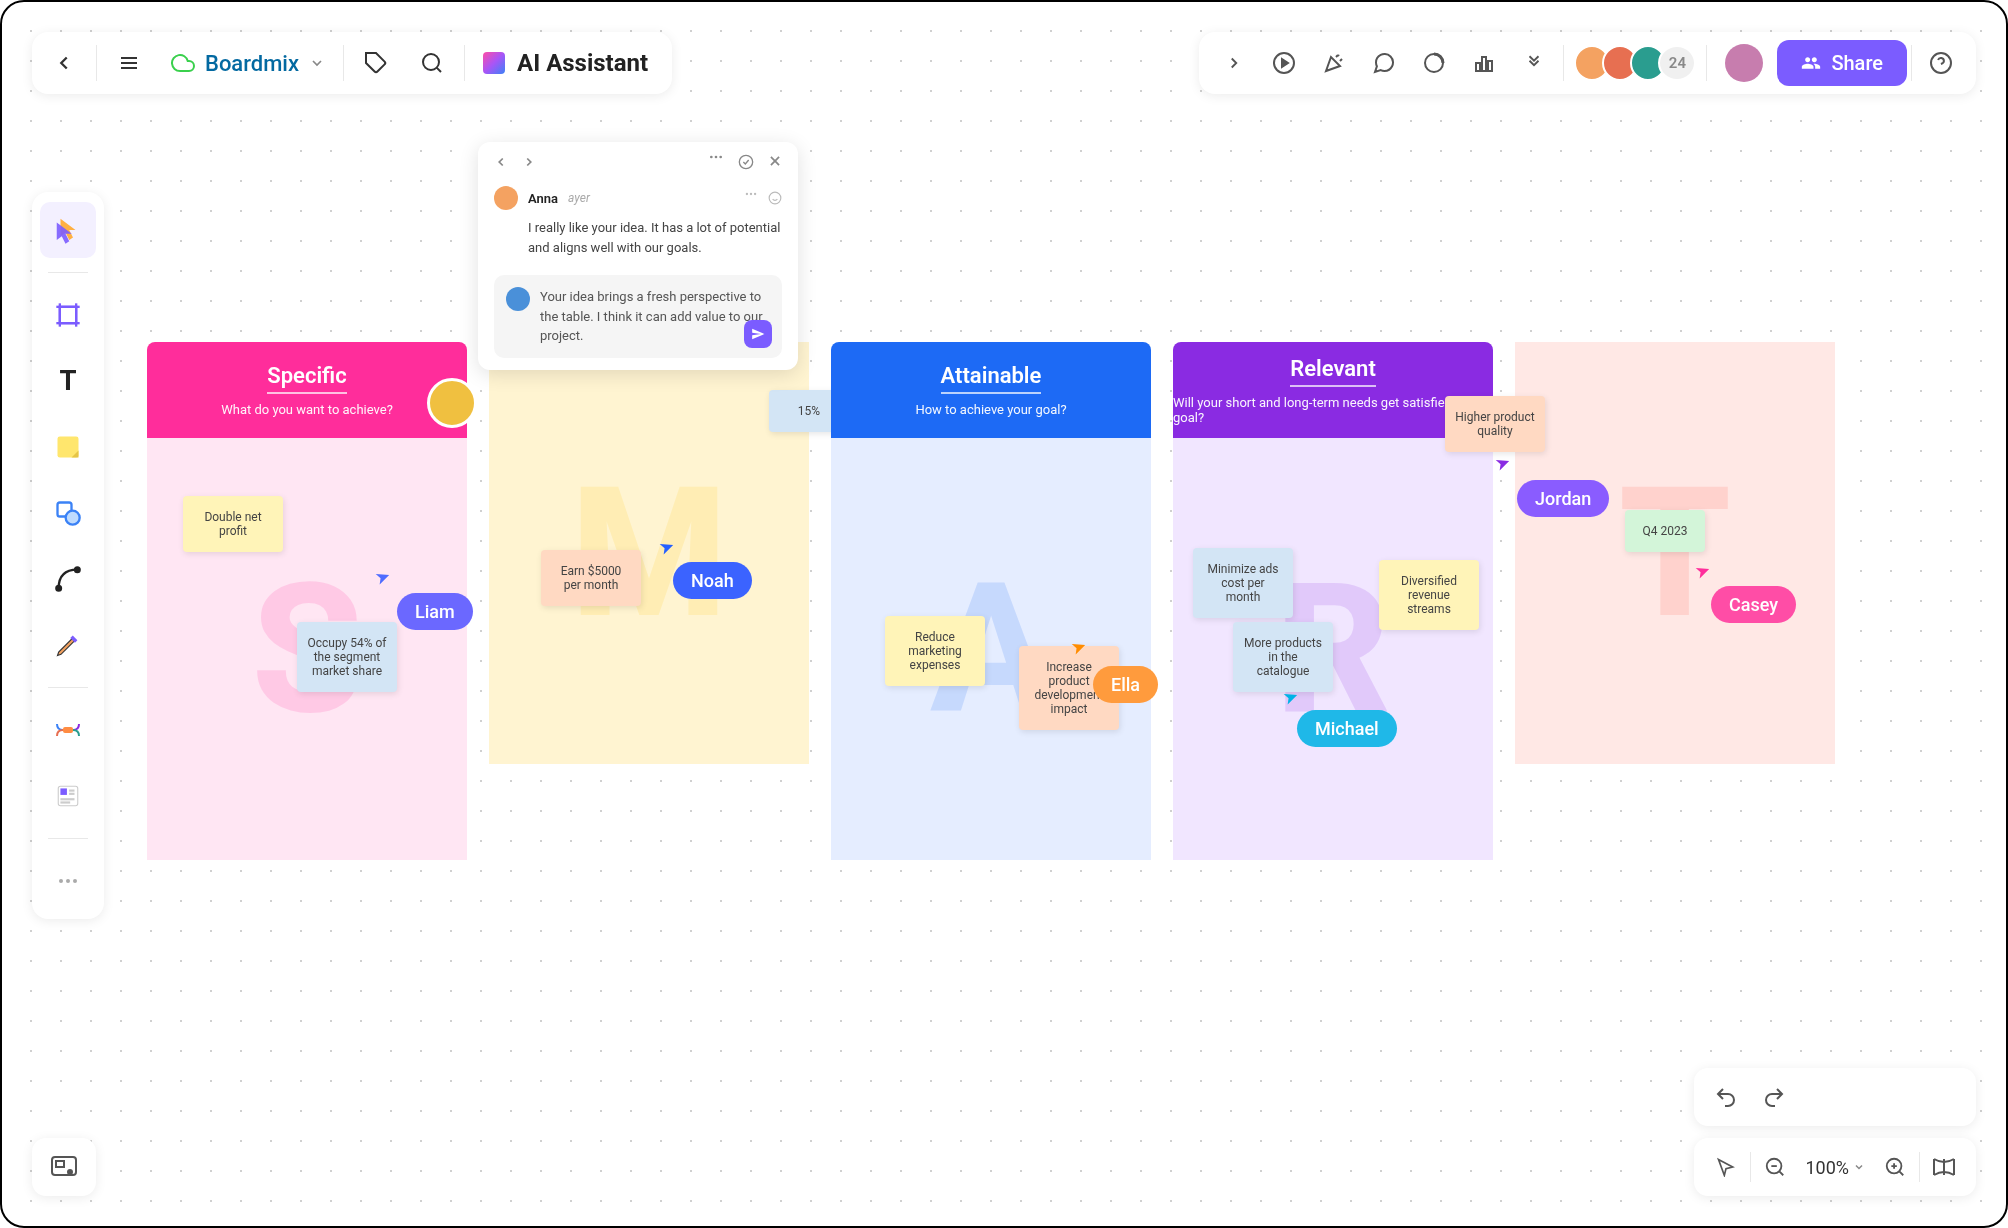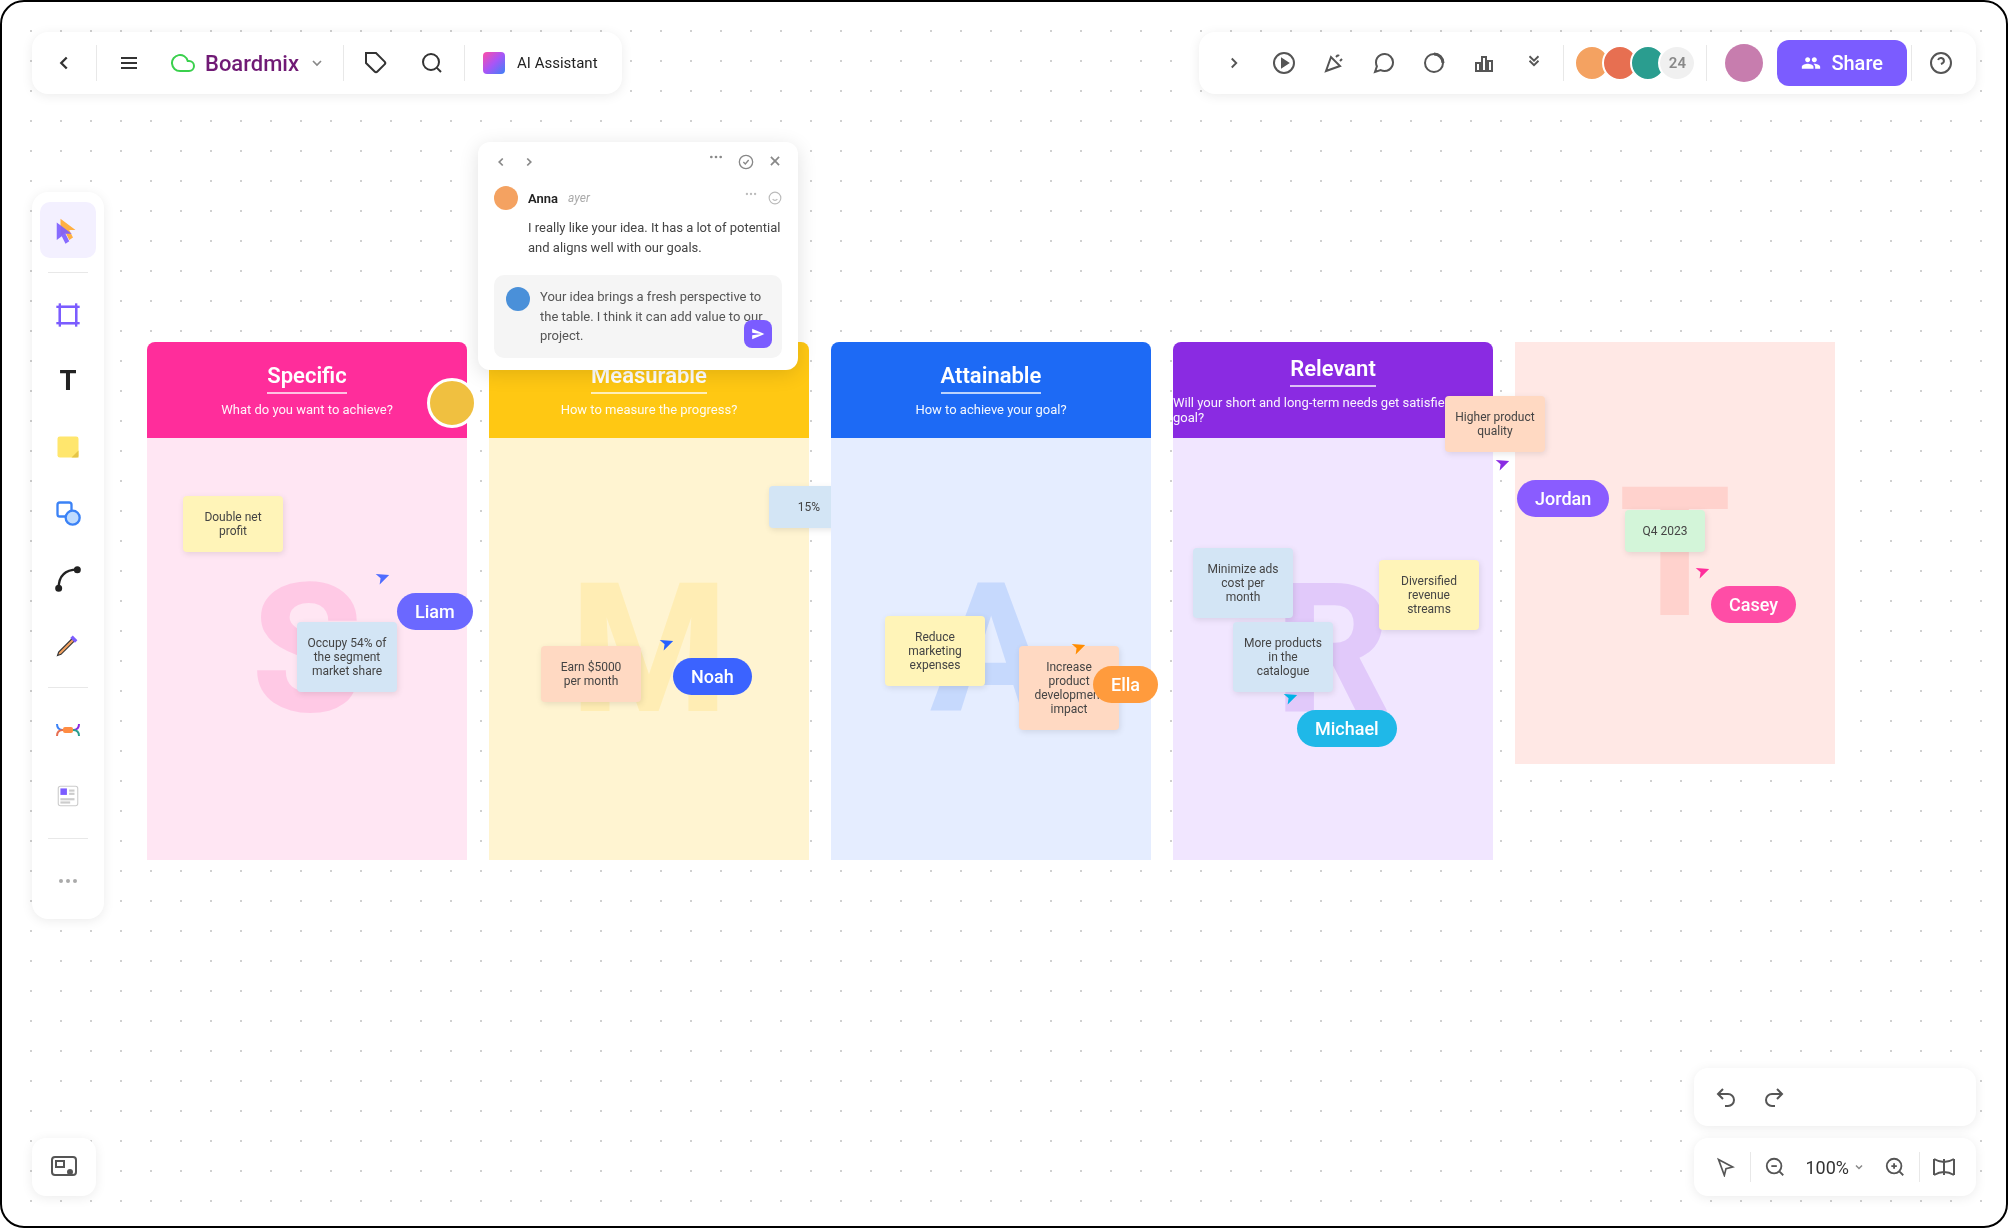--- a/index.html
+++ b/index.html
@@ -4,24 +4,24 @@
 <style>
 * { box-sizing: border-box; margin: 0; padding: 0; font-family: -apple-system, BlinkMacSystemFont, 'Segoe UI', Roboto, sans-serif; }
 body { width: 2008px; height: 1228px; background: #fff; position: relative; overflow: hidden; border-radius: 24px; border: 2px solid #000; }
 .canvas-bg { position: absolute; inset: 0; background-image: radial-gradient(circle, #d0d0d0 1.5px, transparent 1.5px); background-size: 30px 30px; background-position: 14px 14px; }
 
 
 .top-left { position: absolute; left: 30px; top: 30px; display: flex; align-items: center; gap: 0; background: #fff; border-radius: 16px; box-shadow: 0 2px 12px rgba(0,0,0,0.08); height: 62px; padding: 0 4px; }
 .tl-btn { width: 56px; height: 56px; display: flex; align-items: center; justify-content: center; color: #333; cursor: pointer; }
 .divider { width: 1px; height: 36px; background: #e8e8e8; margin: 0 4px; }
 .board-name { display: flex; align-items: center; gap: 10px; padding: 0 14px; cursor: pointer; }
-.board-title { font-size: 22px; color: #701a75; font-weight: 500; }
+.board-title { font-size: 22px; color: #0369a1; font-weight: 500; }
 .ai-section { display: flex; align-items: center; gap: 12px; padding: 0 20px 0 14px; }
 .ai-logo { width: 22px; height: 22px; background: linear-gradient(135deg, #ff4da6 0%, #a855f7 50%, #3b82f6 100%); border-radius: 4px; }
-.ai-text { font-size: 15px; font-weight: 400; color: #222; text-align: right; }
+.ai-text { font-size: 24px; font-weight: 700; color: #222; text-align: right; }
 
 
 .top-right { position: absolute; right: 30px; top: 30px; display: flex; align-items: center; gap: 0; background: #fff; border-radius: 16px; box-shadow: 0 2px 12px rgba(0,0,0,0.08); height: 62px; padding: 0 10px; }
 .tr-btn { width: 50px; height: 50px; display: flex; align-items: center; justify-content: center; color: #555; cursor: pointer; }
 .avatars { display: flex; align-items: center; padding: 0 6px; }
 .avatar { width: 36px; height: 36px; border-radius: 50%; border: 2px solid #fff; margin-left: -8px; display: flex; align-items: center; justify-content: center; font-size: 12px; color: #fff; font-weight: 600; }
 .avatar:first-child { margin-left: 0; }
 .avatar-count { background: #f0f0f0; color: #888; font-size: 15px; width: 38px; }
 .profile-avatar { width: 38px; height: 38px; border-radius: 50%; margin: 0 14px; }
 .share-btn { background: #7b5cff; color: #fff; border-radius: 12px; padding: 0 24px; height: 46px; display: flex; align-items: center; gap: 10px; font-size: 20px; font-weight: 500; cursor: pointer; }
@@ -289,24 +289,20 @@
         <span class="cursor-arrow" style="color:#4f6cff">➤</span>
       </div>
       <div class="cursor" style="left:250px;top:155px">
         <span class="cursor-label" style="background:#6b68ff">Liam</span>
       </div>
     </div>
     <div class="col-avatar-badge"></div>
   </div>
 
   <div class="column">
-    <div class="col-header" style="background:#ffc813">
-      <div class="col-title">Measurable</div>
-      <div class="col-sub">How to measure the progress?</div>
-    </div>
     <div class="col-body" style="background:#fff4d1">
       <div class="watermark" style="color:#ffc813">M</div>
       <div class="note" style="left:52px; top:208px; background:#ffd9c2">Earn $5000 per month</div>
       <div class="note" style="right:-40px; top:48px; background:#d3e5f5; width:80px">15%</div>
       <div class="cursor" style="left:170px;top:194px">
         <span class="cursor-arrow" style="color:#2560ff">➤</span>
       </div>
       <div class="cursor" style="left:184px;top:220px">
         <span class="cursor-label" style="background:#3b63ff">Noah</span>
       </div>

